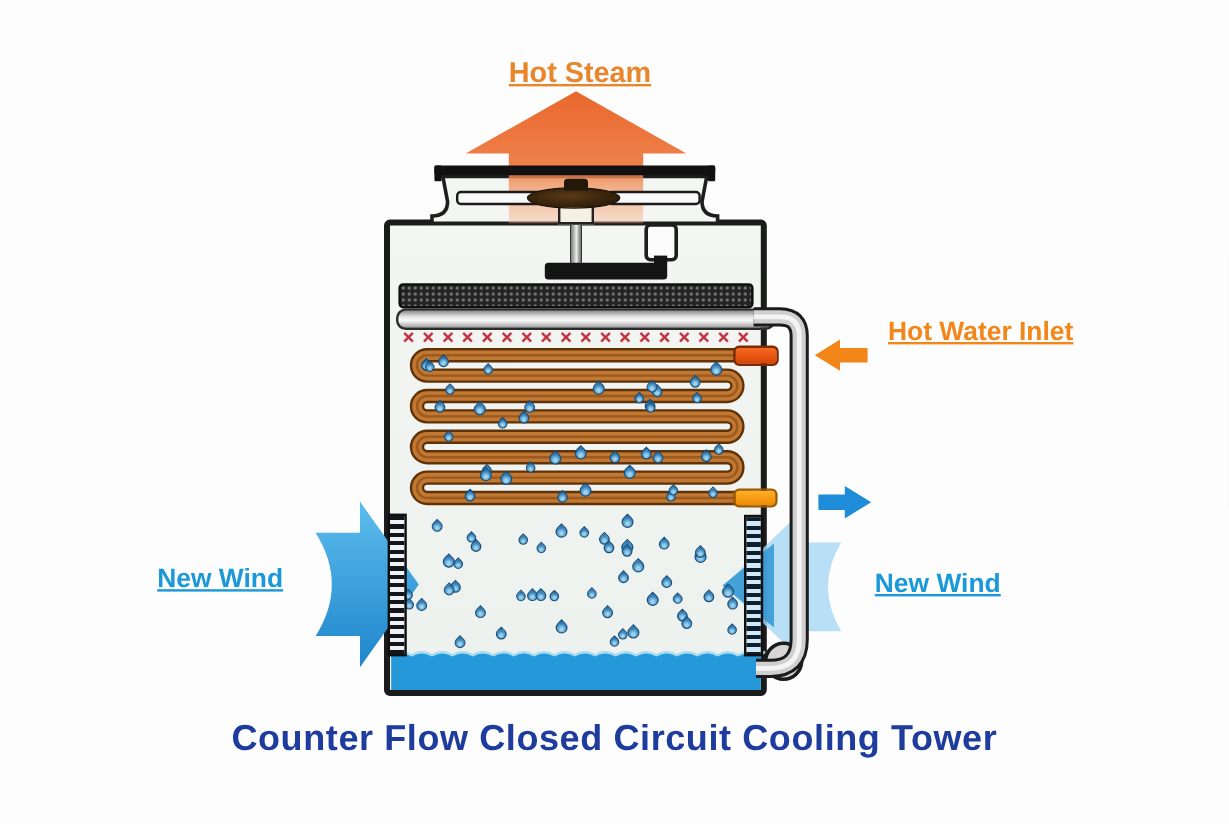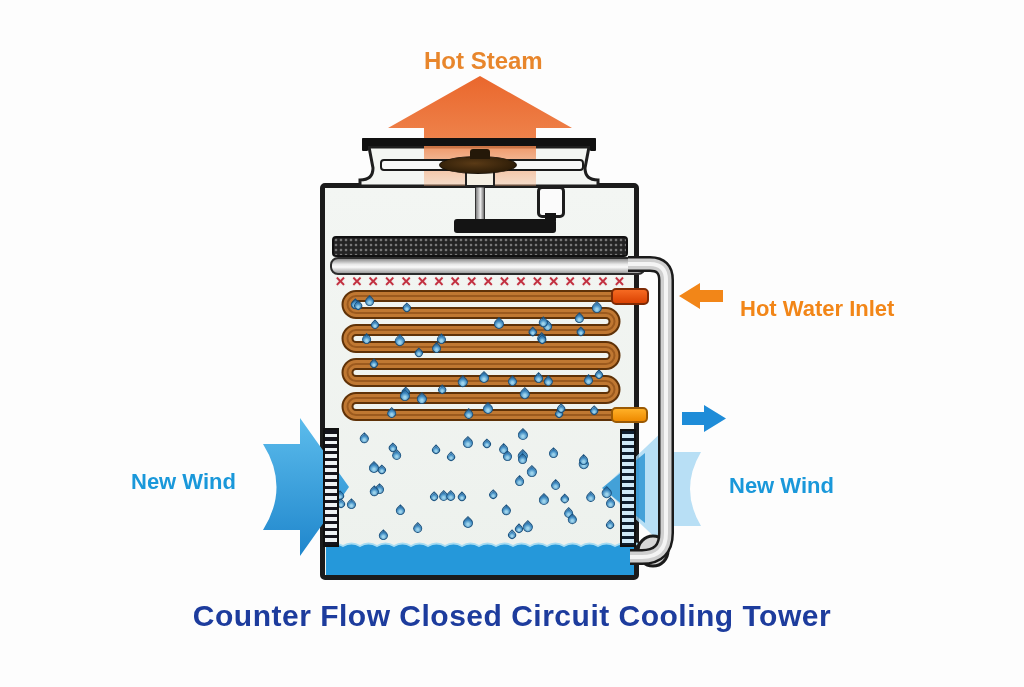--- a/index.html
+++ b/index.html
@@ -87,23 +87,23 @@
   #drops{left:0;top:0;width:1024px;height:687px;z-index:4;pointer-events:none;}
   .drop{
     position:absolute;border-radius:0 50% 50% 50%;transform:rotate(45deg);
     background:radial-gradient(circle at 62% 62%,#9ed4ec 15%,#3c88c0 60%,#1c5a94);
     border:1px solid #17507e;
   }
   
   .svg-a{left:0;top:0;z-index:3;pointer-events:none;}
   .svg-b{left:0;top:0;z-index:6;pointer-events:none;}
   
-  .lbl{white-space:nowrap;font-weight:bold;z-index:7;}
+  .lbl{white-space:nowrap;font-weight:bold;z-index:7;text-decoration:underline;}
   .lbl-hot-steam{left:424px;top:47px;font-size:24px;color:#e8862c;}
-  .lbl-hwi{left:740px;top:296px;font-size:22px;color:#f28618;}
+  .lbl-hwi{left:740px;top:263px;font-size:22px;color:#f28618;}
   .lbl-lo{left:737px;top:404px;font-size:23px;color:#1e8cd8;}
   .lbl-nw-left{left:131px;top:469px;font-size:22px;color:#1a98da;}
   .lbl-nw-right{left:729px;top:473px;font-size:22px;color:#1a98da;}
   .page-title{
     left:0;top:599px;width:1024px;text-align:center;
     font-size:30px;font-weight:bold;color:#1d3c9d;letter-spacing:.5px;z-index:7;
   }
 </style>
 </head>
 <body>

